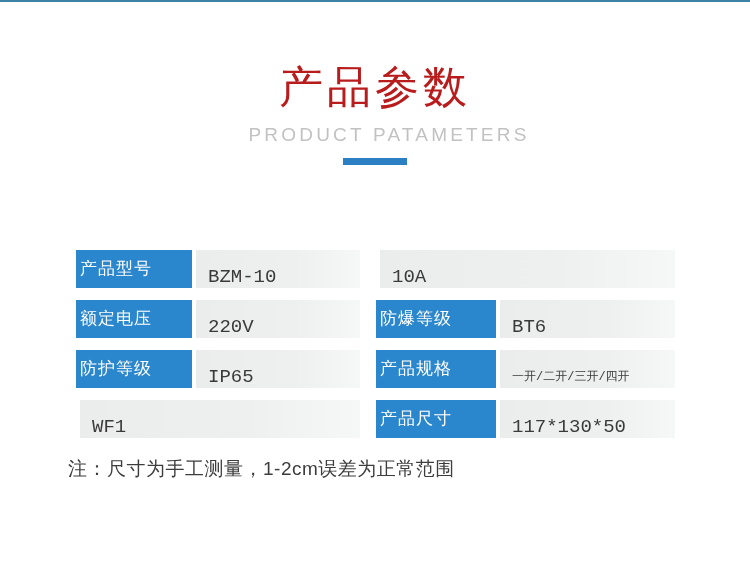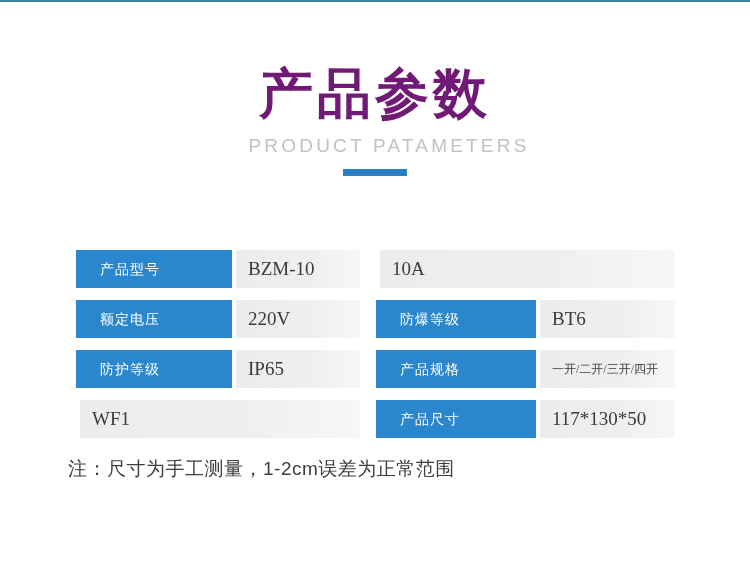--- a/index.html
+++ b/index.html
@@ -30,23 +30,23 @@
   }
   
   .header {
     position: absolute;
     top: 62px;
     left: 0;
     width: 750px;
     text-align: center;
   }
   .header-title {
-    font-size: 54px;
-    font-weight: bold;
-    color: #701a75;
+    font-size: 44px;
+    font-weight: normal;
+    color: #b91c1c;
     letter-spacing: 4px;
     line-height: 1.15;
     margin: 0;
     font-family: "Liberation Sans", "DejaVu Sans", sans-serif;
   }
   .header-subtitle {
     margin: 12px 0 0 0;
     font-size: 19px;
     color: #c2c2c2;
     letter-spacing: 3.2px;
@@ -83,44 +83,44 @@
   .spec-row {
     display: flex;
     flex-direction: row;
     align-items: stretch;
     height: 38px;
   }
   .spec-label {
     flex: 0 0 auto;
     background: #2b87cd;
     color: #ffffff;
-    font-size: 14px;
+    font-size: 17px;
     line-height: 38px;
-    padding: 0 24px;
+    padding: 0 4px;
     letter-spacing: 1px;
     white-space: nowrap;
     font-family: "Liberation Sans", "DejaVu Sans", sans-serif;
   }
   .spec-col.left .spec-label  { width: 108px; }
   .spec-col.right .spec-label { width: 112px; }
 
   .spec-gap {
     flex: 0 0 4px;
     background: #ffffff;
   }
   .spec-value {
     flex: 1 1 auto;
     background: linear-gradient(to right, #ebecec 0%, #eeefef 60%, #f6f7f7 100%);
     color: #3a3a3a;
     font-size: 19px;
     line-height: 38px;
-    padding: 0 12px;
+    padding: 8px 12px;
     white-space: nowrap;
     overflow: hidden;
-    font-family: Liberation Serif, serif;
+    font-family: Liberation Mono, monospace;
   }
   .spec-value.small {
     font-size: 12px;
     letter-spacing: 0px;
   }
   
   .footnote {
     position: absolute;
     top: 456px;
     left: 68px;

